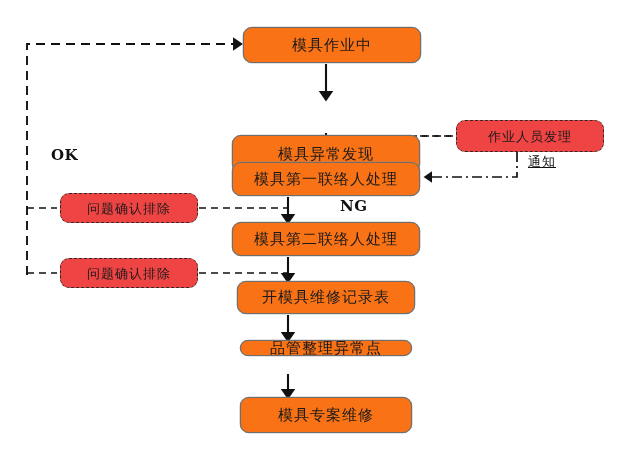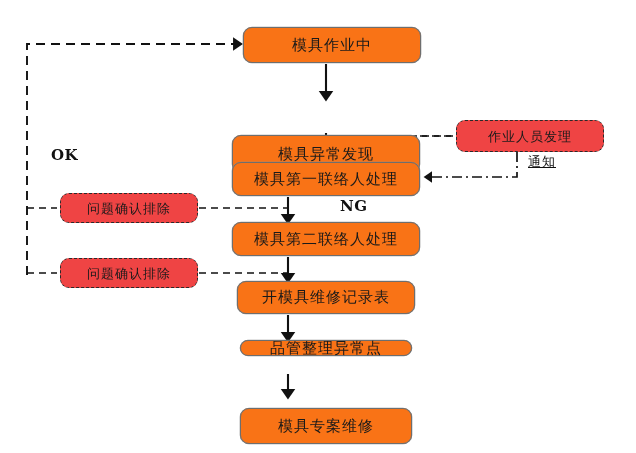--- a/index.html
+++ b/index.html
@@ -128,21 +128,21 @@
   </div>
 
   <div class="node solid" style="left:237px; top:281px; width:178px; height:33px;">
     <span class="node-label">开模具维修记录表</span>
   </div>
 
   <div class="node solid" style="left:240px; top:340px; width:172px; height:16px;">
     <span class="node-label">品管整理异常点</span>
   </div>
 
-  <div class="node solid" style="left:240px; top:397px; width:172px; height:36px;margin-top:11px;">
+  <div class="node solid" style="left:240px; top:397px; width:172px; height:36px;">
     <span class="node-label">模具专案维修</span>
   </div>
 
   <div class="node dashed" style="left:60px; top:193px; width:138px; height:30px;">
     <span class="node-label" style="font-size:13px;">问题确认排除</span>
   </div>
 
   <div class="node dashed" style="left:60px; top:258px; width:138px; height:30px;">
     <span class="node-label" style="font-size:13px;">问题确认排除</span>
   </div>

